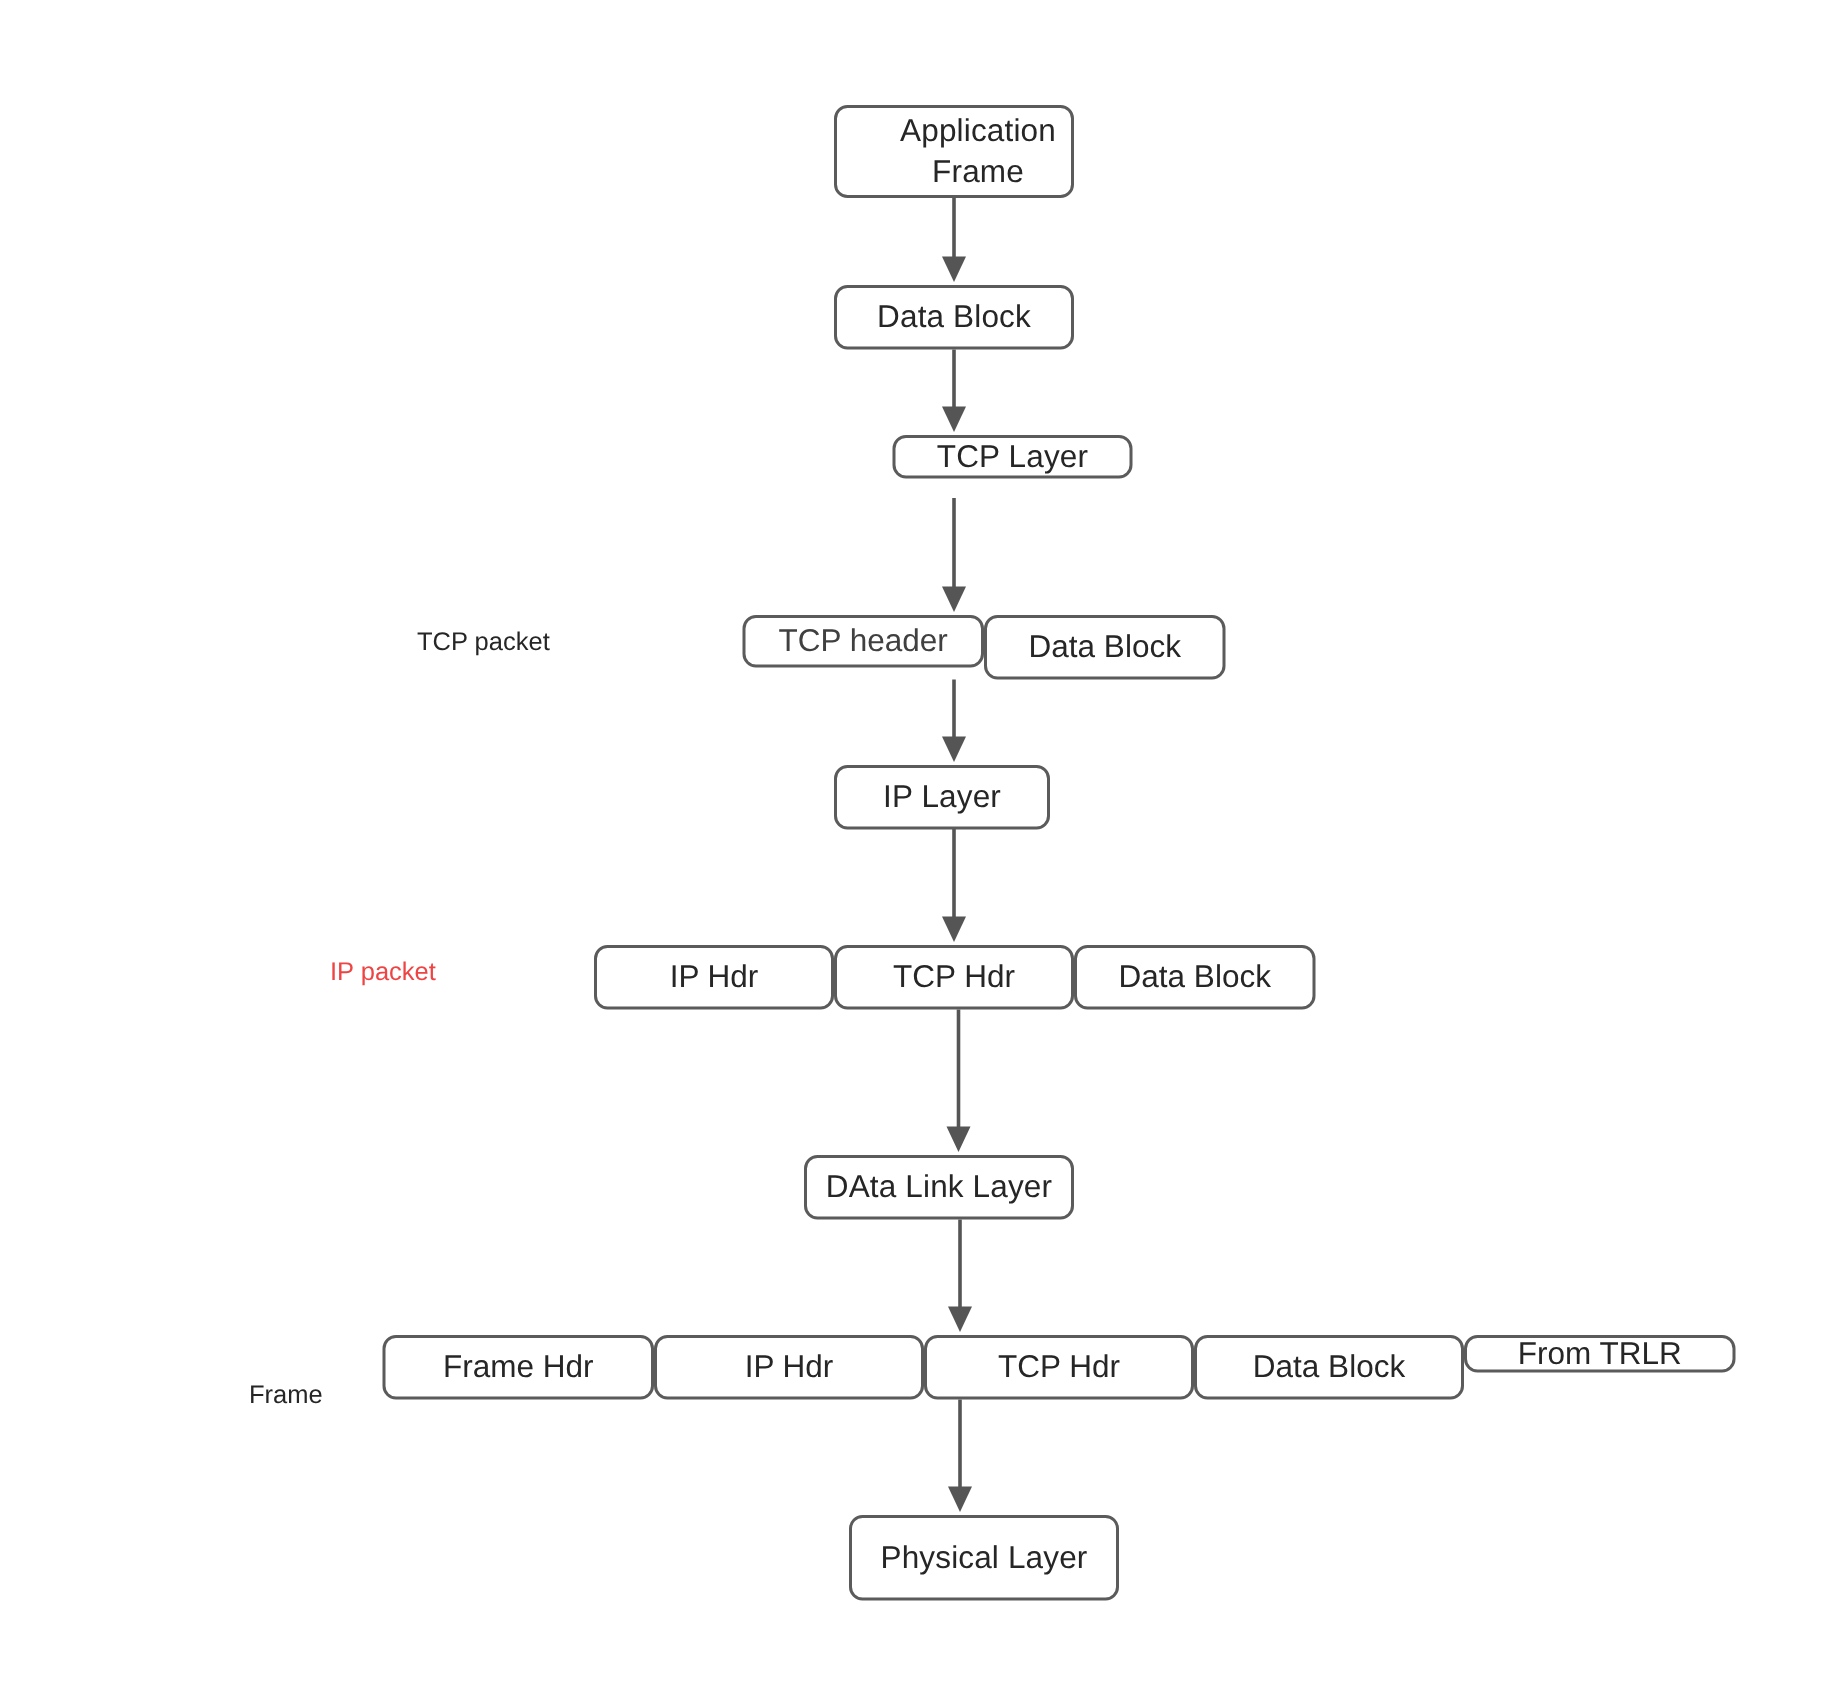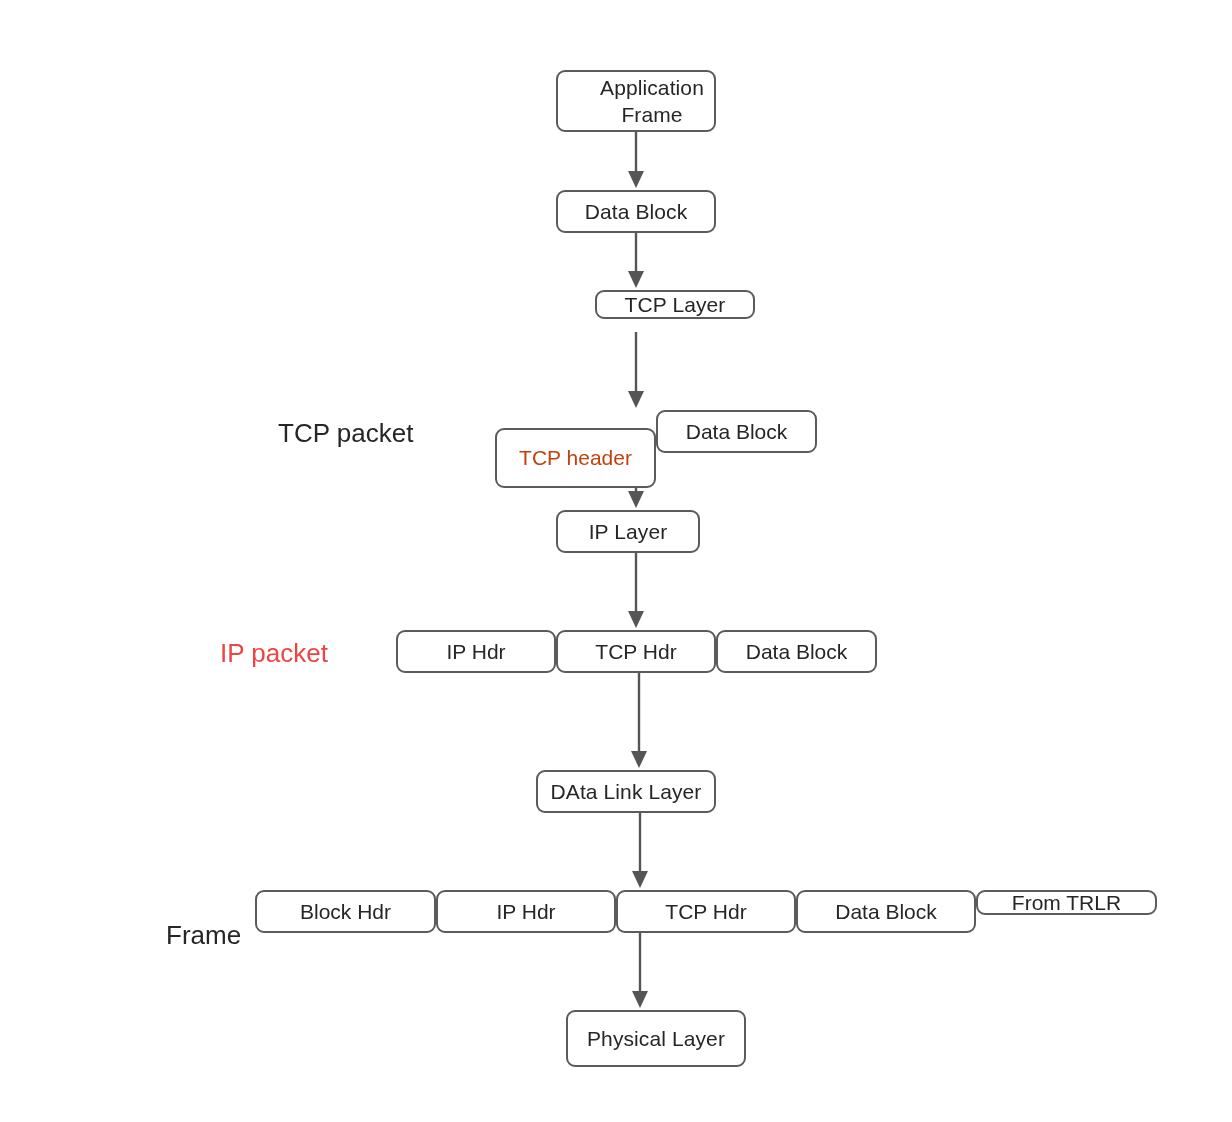--- a/index.html
+++ b/index.html
@@ -43,21 +43,21 @@
     letter-spacing: 0.1px;
     z-index: 3;
   }
   .node.two-line {
     flex-direction: column;
     line-height: 1.30;
     padding-left: 32px;
   }
   .rowlabel {
     position: absolute;
-    font-size: 26px;
+    font-size: 17px;
     color: #262626;
     white-space: nowrap;
     z-index: 3;
   }
   .seg {
     position: absolute;
     box-sizing: border-box;
     border: 2.2px solid #5b5b5b;
     border-radius: 9px;
     background: #ffffff;
@@ -128,27 +128,27 @@
       </div>
       <div class="node" style="left: 536px; top: 770px; width: 180px; height: 43px; border-color: rgb(91, 91, 91); color: rgb(38, 38, 38);">
         <span>DAta Link Layer</span>
       </div>
       <div class="node" style="left: 566px; top: 1010px; width: 180px; height: 57px; border-color: rgb(91, 91, 91); color: rgb(38, 38, 38);">
         <span>Physical Layer</span>
       </div>
     </div>
   <div id="rows-container">
       <div class="rowlabel" style="left: 278px; top: 418px; color: rgb(38, 38, 38);">TCP packet</div>
-      <div class="seg" style="left: 495px; top: 428px; width: 161px; height: 60px; border-color: rgb(91, 91, 91); color: #c2410c;">TCP header</div>
+      <div class="seg" style="left: 495px; top: 410px; width: 161px; height: 35px; border-color: rgb(91, 91, 91); color: #404040;">TCP header</div>
       <div class="seg" style="left: 656px; top: 410px; width: 161px; height: 43px; border-color: rgb(91, 91, 91); color: rgb(38, 38, 38);">Data Block</div>
       <div class="rowlabel" style="left: 220px; top: 638px; color: #ef4444;">IP packet</div>
       <div class="seg" style="left: 396px; top: 630px; width: 160px; height: 43px; border-color: rgb(91, 91, 91); color: rgb(38, 38, 38);">IP Hdr</div>
       <div class="seg" style="left: 556px; top: 630px; width: 160px; height: 43px; border-color: rgb(91, 91, 91); color: rgb(38, 38, 38);">TCP Hdr</div>
       <div class="seg" style="left: 716px; top: 630px; width: 161px; height: 43px; border-color: rgb(91, 91, 91); color: rgb(38, 38, 38);">Data Block</div>
       <div class="rowlabel" style="left: 166px; top: 898px; color: rgb(38, 38, 38); margin-top: 22px;">Frame</div>
-      <div class="seg" style="left: 255px; top: 890px; width: 181px; height: 43px; border-color: rgb(91, 91, 91); color: rgb(38, 38, 38);">Block Hdr</div>
+      <div class="seg" style="left: 255px; top: 890px; width: 181px; height: 43px; border-color: rgb(91, 91, 91); color: rgb(38, 38, 38);">Frame Hdr</div>
       <div class="seg" style="left: 436px; top: 890px; width: 180px; height: 43px; border-color: rgb(91, 91, 91); color: rgb(38, 38, 38);">IP Hdr</div>
       <div class="seg" style="left: 616px; top: 890px; width: 180px; height: 43px; border-color: rgb(91, 91, 91); color: rgb(38, 38, 38);">TCP Hdr</div>
       <div class="seg" style="left: 796px; top: 890px; width: 180px; height: 43px; border-color: rgb(91, 91, 91); color: rgb(38, 38, 38);">Data Block</div>
       <div class="seg" style="left: 976px; top: 890px; width: 181px; height: 25px; border-color: rgb(91, 91, 91); color: rgb(38, 38, 38);">From TRLR</div>
     </div>
 
 </div>
 
 </body></html>

